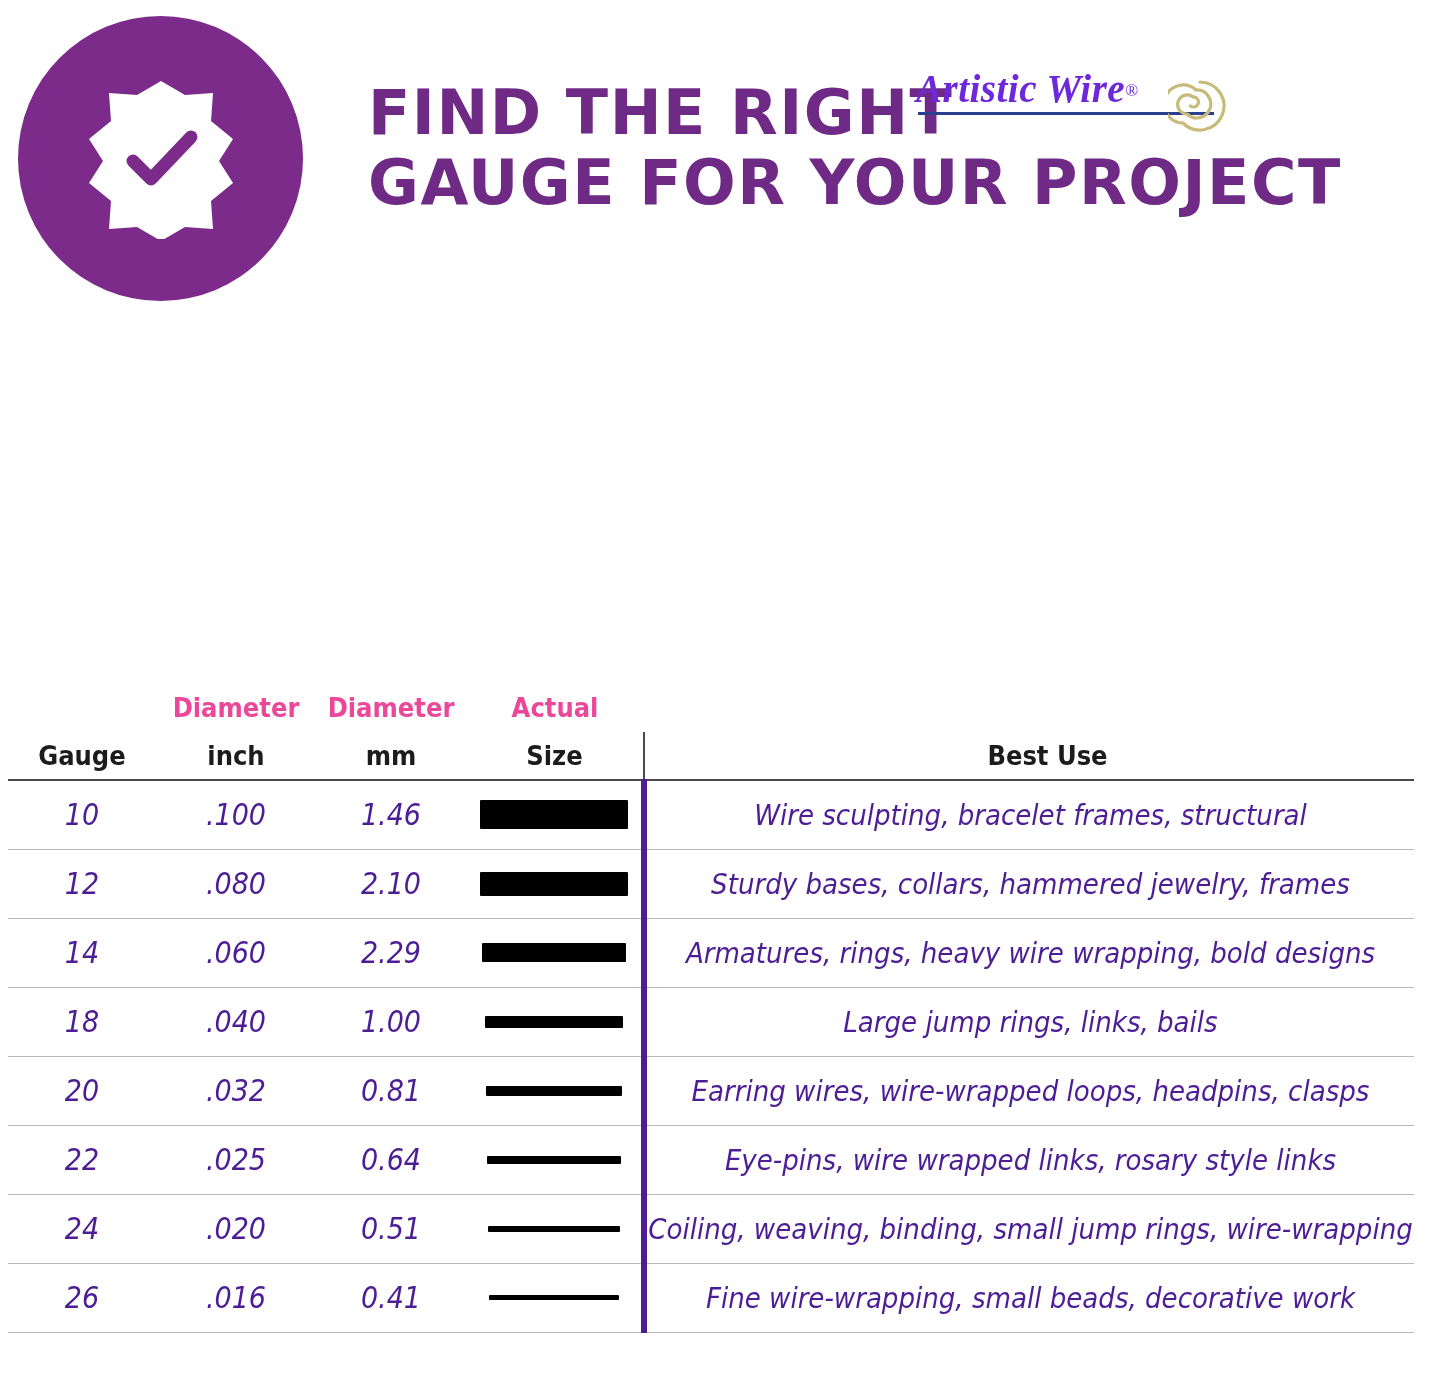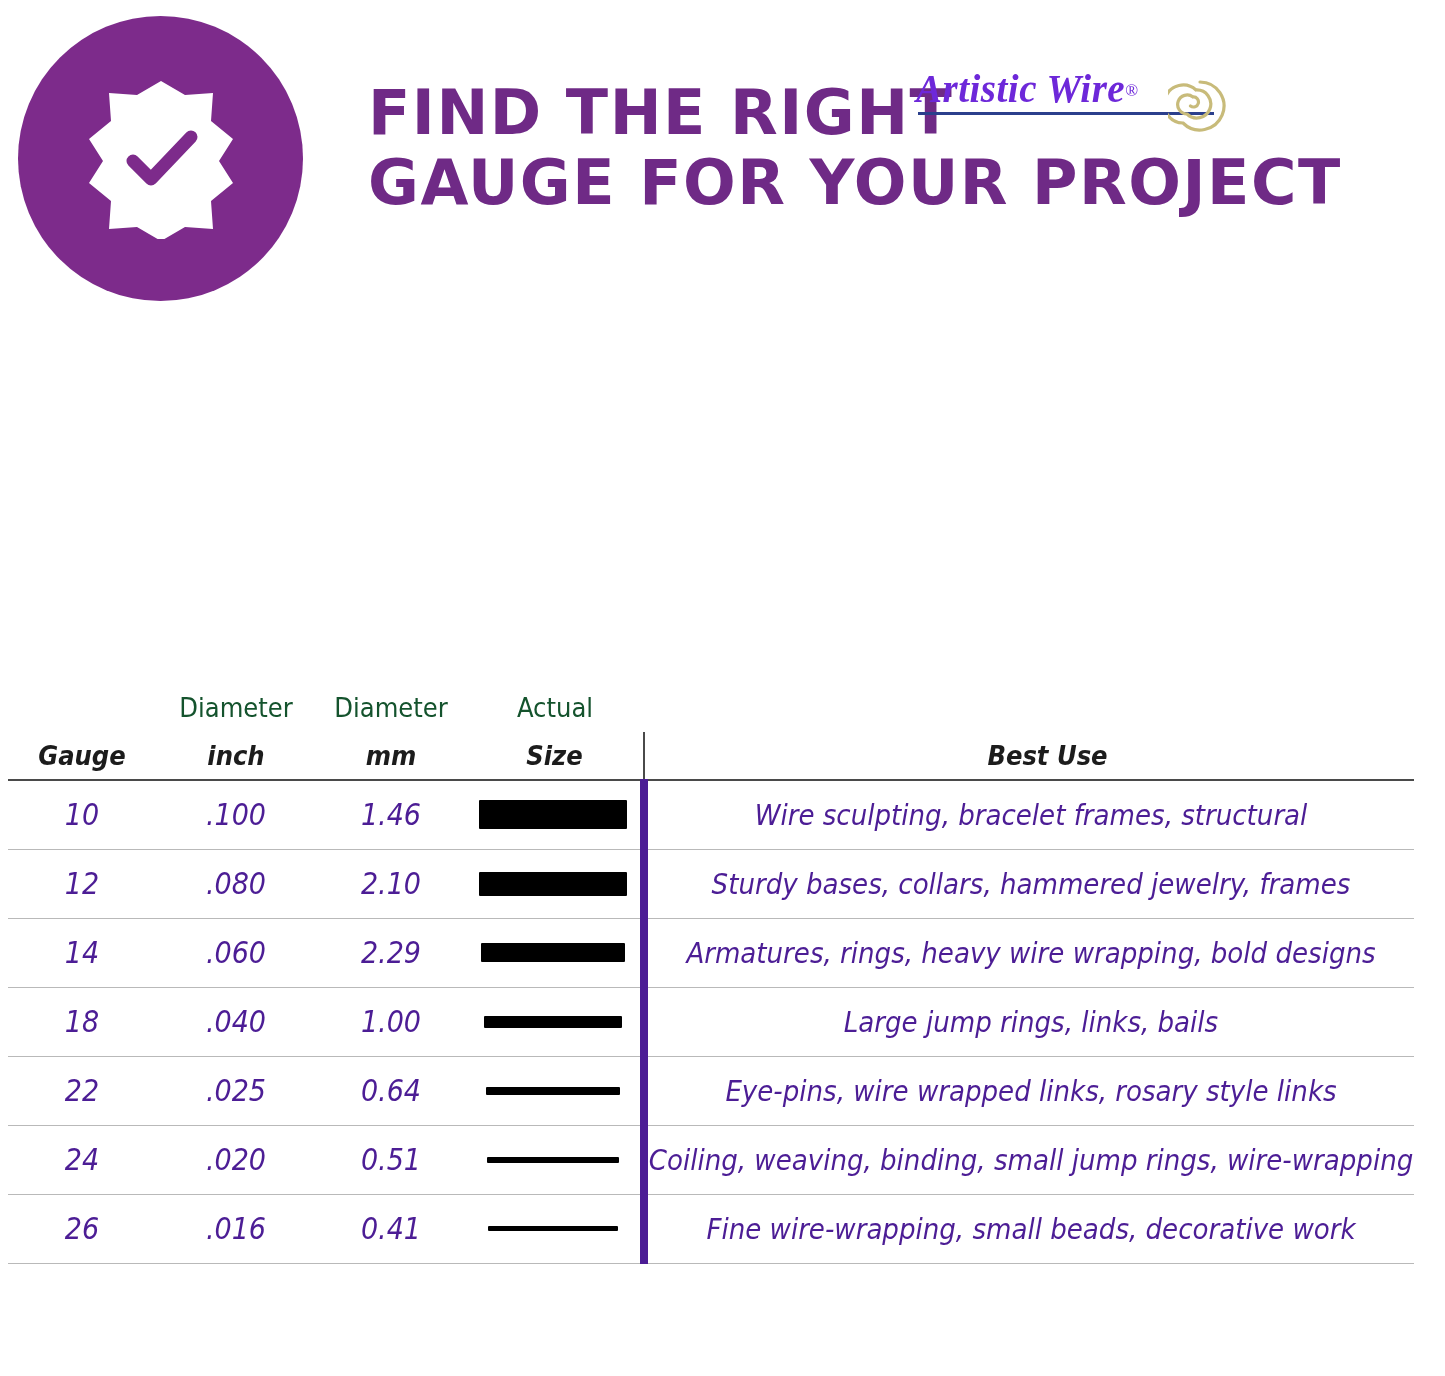--- a/index.html
+++ b/index.html
@@ -107,52 +107,51 @@
     border-collapse: collapse;
     font-family: "DejaVu Sans Condensed", "DejaVu Sans", sans-serif;
   }
   table.gauge th, table.gauge td {
     padding: 0;
     text-align: center;
     vertical-align: middle;
   }
   .head-top th {
     font-size: 27px;
-    font-weight: normal;
-    color: #14532d;
+    font-weight: bold;
+    color: #ec4899;
     height: 50px;
     padding-bottom: 2px;
   }
   .head-bot th {
     font-size: 27px;
     font-weight: bold;
     color: #1c1c1c;
     height: 48px;
     border-bottom: 2px solid #4a4a4a;
     padding-bottom: 4px;
-    font-style: italic;
   }
   tbody tr {
     height: 69px;
   }
   tbody td {
     border-bottom: 1px solid #b9b9b9;
     font-size: 30px;
     color: #4c1d95;
     font-style: italic;
   }
   .c-gauge { width: 148px; }
   .c-inch  { width: 160px; }
   .c-mm    { width: 150px; }
   .c-size  { width: 178px; }
   .c-use   {
     font-size: 29px;
     text-align: center;
     padding: 0 16px;
-    border-left: 8px solid #4c1d95;
+    border-left: 6px solid #4c1d95;
   }
   .head-bot th.c-use { border-left: 2px solid #4a4a4a; padding-left: 36px; }
   .head-top th.c-use { border-left: none; }
   .swatch {
     display: block;
     margin: 0 auto;
     background: #000000;
     border-radius: 1px;
   }
   .table-rel { position: relative; }
@@ -234,20 +233,29 @@
           <tr>
             <td class="c-gauge">18</td>
             <td class="c-inch">.040</td>
             <td class="c-mm">1.00</td>
             <td class="c-size">
               <span class="swatch" style="height: 12px; width: 138px;"></span>
             </td>
             <td class="c-use">Large jump rings, links, bails</td>
           </tr>
           <tr>
+            <td class="c-gauge">20</td>
+            <td class="c-inch">.032</td>
+            <td class="c-mm">0.81</td>
+            <td class="c-size">
+              <span class="swatch" style="height: 10px; width: 136px;"></span>
+            </td>
+            <td class="c-use">Earring wires, wire-wrapped loops, headpins, clasps</td>
+          </tr>
+          <tr>
             <td class="c-gauge">22</td>
             <td class="c-inch">.025</td>
             <td class="c-mm">0.64</td>
             <td class="c-size">
               <span class="swatch" style="height: 8px; width: 134px;"></span>
             </td>
             <td class="c-use">Eye-pins, wire wrapped links, rosary style links</td>
           </tr>
           <tr>
             <td class="c-gauge">24</td>

